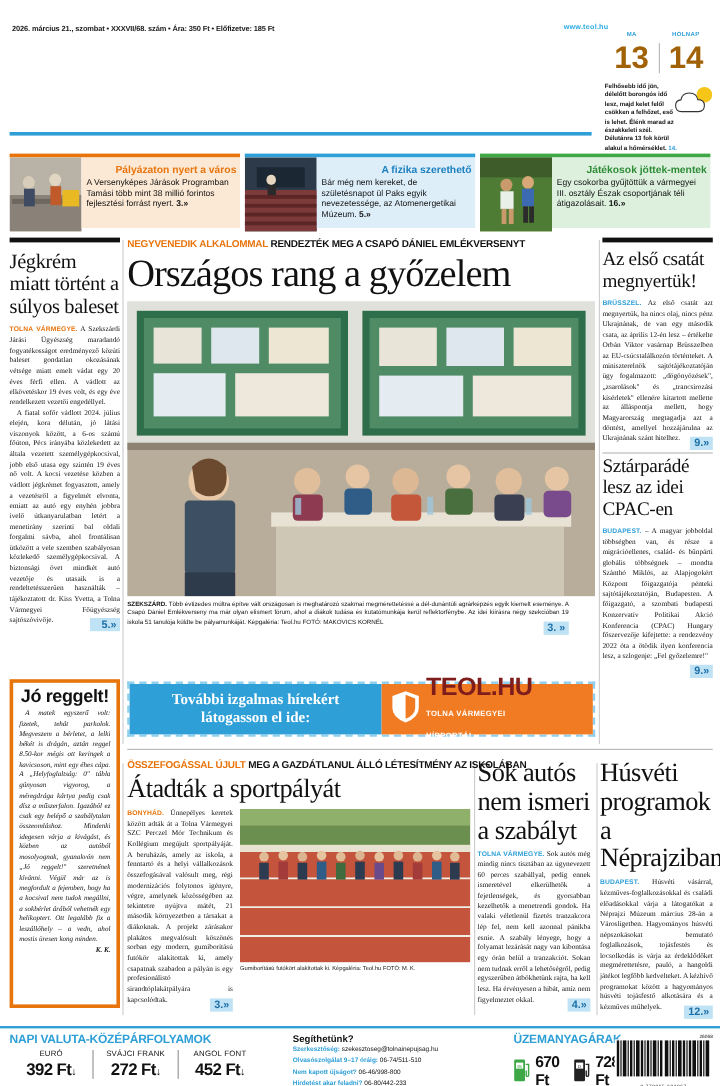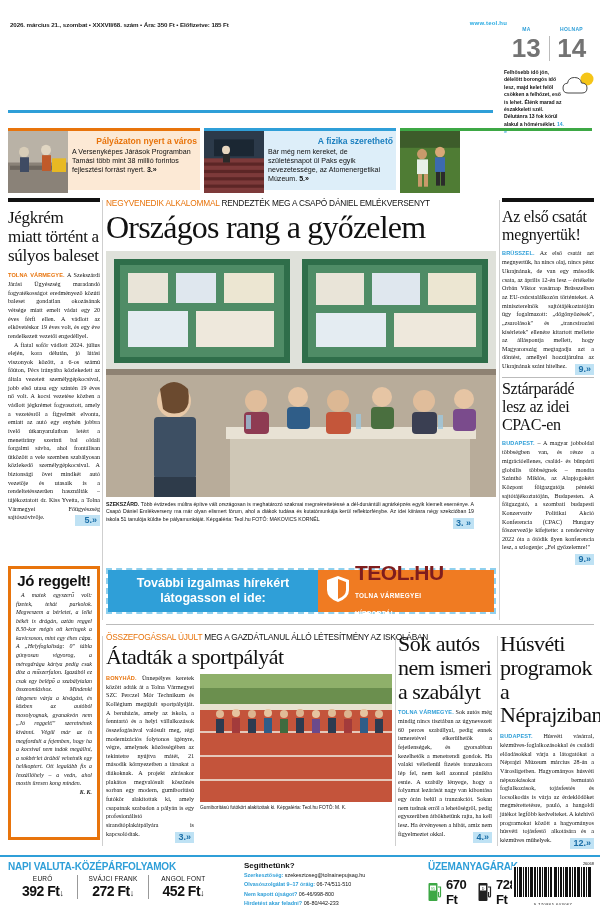--- a/index.html
+++ b/index.html
@@ -41,21 +41,21 @@
   .wx-labels { display:flex; height:10px; }
   .wx-lab {
     flex:1; text-align:center;
     font-family:"Liberation Sans", sans-serif;
     font-size:5px; font-weight:700; color:#2F9FD8; letter-spacing:0.3px;
   }
   .wx-temps { display:flex; height:28px; align-items:flex-start; }
   .wx-temp {
     flex:1; text-align:center;
     font-family:"Liberation Sans", sans-serif;
-    font-size:26px; font-weight:700; color:#737373; line-height:0.95;
+    font-size:26px; font-weight:700; color:#a16207; line-height:0.95;
   }
   .wx-temp.left { border-right:1px solid #bbb; }
   .wx-body { position:relative; margin-top:5px; }
   .wx-text {
     font-family:"Liberation Sans", sans-serif;
     font-size:5.1px; font-weight:700; line-height:1.45; color:#111;
     width:62px;
   }
   .wx-text .pg { color:#2F9FD8; }
   .wx-icon { position:absolute; right:-2px; top:2px; width:34px; height:26px; }
@@ -119,42 +119,42 @@
     font-family:"Liberation Serif", serif; font-style:italic;
     font-size:5.9px; line-height:1.45; text-align:justify; color:#111;
     padding:0 5px;
   }
   .jr-body p { text-indent:5px; }
   .jr-sig { text-align:right; font-weight:700; font-style:italic; }
 
   
   .lead { position:absolute; left:106px; top:198px; width:390px; }
   .kicker {
-    font-family:"Liberation Sans", sans-serif; font-size:8.3px; font-weight:400;
+    font-family:"Liberation Sans", sans-serif; font-size:8.3px; font-weight:700;
     color:#111; letter-spacing:-0.2px; margin-bottom:3px; white-space:nowrap;
   }
   .kicker .k-o { color:#E8740C; }
   .lead-h {
     font-family:"Liberation Serif", serif; font-size:32px; font-weight:400;
     color:#111; line-height:1.05; letter-spacing:-0.8px; margin-bottom:6px;
   }
   .lead-photo { width:390px; height:246px; position:relative; overflow:hidden; }
   .lead-cap {
     font-family:"Liberation Sans", sans-serif; font-size:5.2px; line-height:1.5;
     color:#111; text-align:justify; margin-top:4px; padding-right:22px;
     position:relative;
   }
   .lead-cap .tag { font-weight:700; color:#111; }
 
   
   .promo { position:absolute; left:106px; top:568px; width:390px; height:46px; display:flex;
            border:2px dashed #8fd0ee; }
   .promo-l { flex:1; background:#2F9FD8; display:flex; align-items:center; justify-content:center; }
   .promo-l span {
-    font-family:Liberation Sans, sans-serif; font-size:12.5px; font-weight:700;
+    font-family:Liberation Serif, serif; font-size:12.5px; font-weight:700;
     color:#fff; text-align:center; line-height:1.2;
   }
   .promo-r { width:176px; background:#F07B22; display:flex; align-items:center; padding-left:8px; gap:5px; }
   .promo-r .brand {
     font-family:"Liberation Sans", sans-serif; font-size:21px; font-weight:700; color:#7f1d1d;
     line-height:1; letter-spacing:-0.5px;
   }
   .promo-r .sub {
     font-family:"Liberation Sans", sans-serif; font-size:6.4px; font-weight:700;
     color:#fff; line-height:1.3; letter-spacing:0.3px;
@@ -316,20 +316,27 @@
           <rect x="0" y="0" width="60" height="16" fill="#3d5c2a"></rect>
           <circle cx="22" cy="22" r="5" fill="#c99a6b"></circle>
           <rect x="17" y="27" width="11" height="14" fill="#e8f0e8"></rect>
           <rect x="18" y="41" width="4" height="12" fill="#c99a6b"></rect>
           <rect x="24" y="41" width="4" height="12" fill="#c99a6b"></rect>
           <circle cx="40" cy="20" r="5" fill="#d9a877"></circle>
           <rect x="35" y="25" width="10" height="14" fill="#3c6ab0"></rect>
           <rect x="36" y="39" width="4" height="13" fill="#2b2b2b"></rect>
           <rect x="41" y="39" width="4" height="13" fill="#2b2b2b"></rect>
         </svg>
+      </div>
+      <div class="ttxt">
+        <div class="th">Játékosok jöttek-mentek</div>
+        <div class="tb">
+          <span>Egy csokorba gyűjtöttük a vármegyei III. osztály Észak csoportjának téli átigazolásait.</span>
+          <span class="tpg">16.»</span>
+        </div>
       </div>
     </div>
   </div>
 
   <div class="vrule" style="left:102px; top:200px; height:420px;"></div>
   <div class="vrule" style="left:499px; top:200px; height:420px;"></div>
   <div class="vrule" style="left:395px; top:636px; height:210px;"></div>
   <div class="vrule" style="left:497px; top:636px; height:210px;"></div>
   <div class="vrule" style="left:102px; top:636px; height:210px;"></div>
   <div class="hrule" style="left:106px; top:624px; width:488px;"></div>

